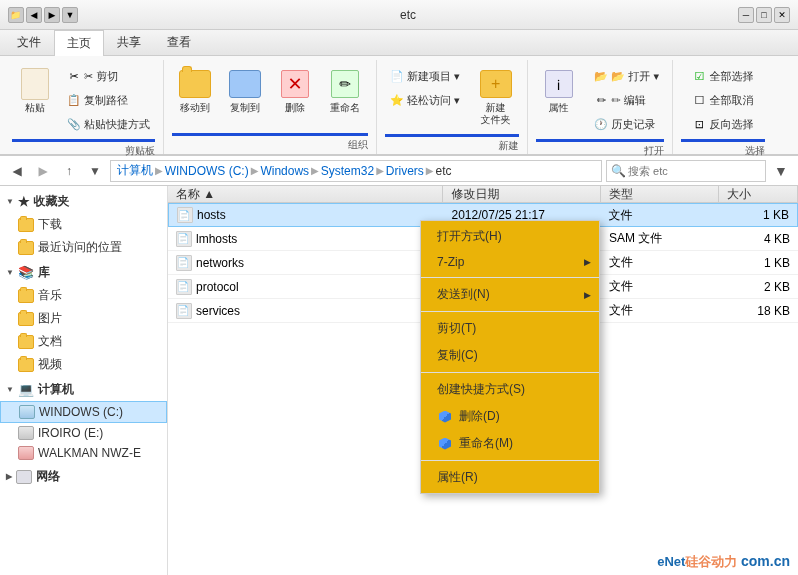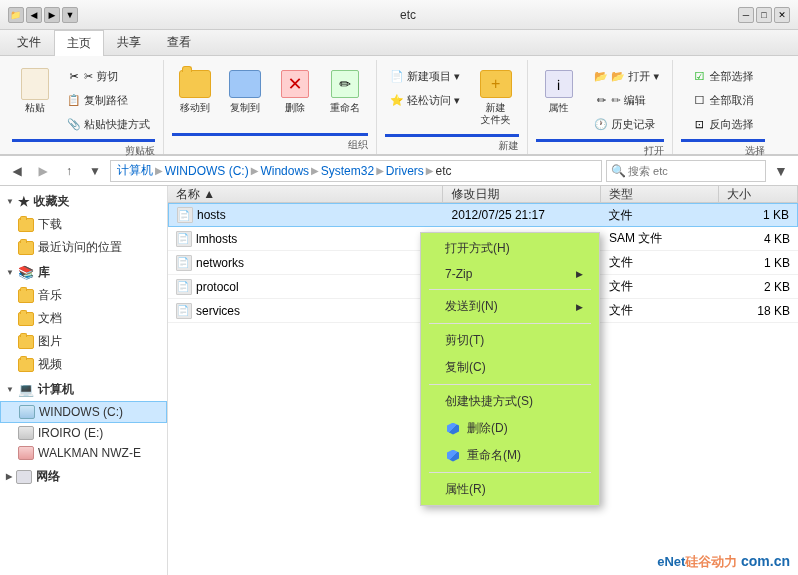--- a/index.html
+++ b/index.html
@@ -67,21 +67,21 @@
     .file-row { display: flex; align-items: center; height: 24px; border-bottom: 1px solid #f0f0f0; font-size: 12px; }
     .file-row.selected { background: #cde8ff; border: 1px solid #7dc6f7; }
     .file-cell { padding: 0 8px; white-space: nowrap; overflow: hidden; text-overflow: ellipsis; }
     .file-name-cell { width: 280px; display: flex; align-items: center; gap: 4px; }
     .file-icon { width: 16px; height: 16px; background: #e8e8e8; border: 1px solid #ccc; border-radius: 1px; flex-shrink: 0; display: flex; align-items: center; justify-content: center; font-size: 10px; color: #888; }
     .file-cell.date { width: 160px; }
     .file-cell.type { width: 120px; }
     .file-cell.size { width: 80px; text-align: right; }
 
     
-    .context-menu { position: absolute; left: 252px; top: 34px; width: 180px; background: #bef264; border: 1px solid #ccc; box-shadow: 3px 3px 8px rgba(0,0,0,0.3); z-index: 100; padding: 2px 8px; margin-top: 12px; }
+    .context-menu { position: absolute; left: 252px; top: 34px; width: 180px; background: #eab308; border: 1px solid #ccc; box-shadow: 3px 3px 8px rgba(0,0,0,0.3); z-index: 100; padding: 2px 0; }
     .menu-item { padding: 5px 16px; font-size: 12px; color: #333; cursor: pointer; display: flex; align-items: center; gap: 6px; position: relative; }
     .menu-item.has-sub::after { content: '▶'; font-size: 9px; position: absolute; right: 8px; }
     .menu-sep { height: 1px; background: #ddd; margin: 3px 0; }
     .menu-icon { width: 16px; height: 16px; display: flex; align-items: center; justify-content: center; flex-shrink: 0; }
     .shield-icon { width: 14px; height: 14px; background: linear-gradient(135deg, #5599ff 50%, #3377dd 50%); clip-path: polygon(50% 0%, 100% 25%, 100% 75%, 50% 100%, 0% 75%, 0% 25%); }
 
     
     .watermark { position: absolute; bottom: 4px; right: 8px; font-size: 13px; color: #1a6aaf; font-weight: bold; }
     .watermark span { color: #e85; }
     .icon-paste { width: 28px; height: 32px; background: #f8f0e0; border: 1px solid #dca; border-radius: 2px; }
@@ -298,25 +298,25 @@
         <span class="triangle">▼</span>
         <span style="font-size:13px;">📚</span>
         <span>库</span>
       </div>
       <div class="sidebar-item">
         <div class="folder-icon"></div>
         <span>音乐</span>
       </div>
       <div class="sidebar-item">
         <div class="folder-icon"></div>
+        <span>图片</span>
+      </div>
+      <div class="sidebar-item">
+        <div class="folder-icon"></div>
         <span>文档</span>
-      </div>
-      <div class="sidebar-item">
-        <div class="folder-icon"></div>
-        <span>图片</span>
       </div>
       <div class="sidebar-item">
         <div class="folder-icon"></div>
         <span>视频</span>
       </div>
     </div>
 
     <div class="sidebar-section">
       <div class="sidebar-header">
         <span class="triangle">▼</span>

